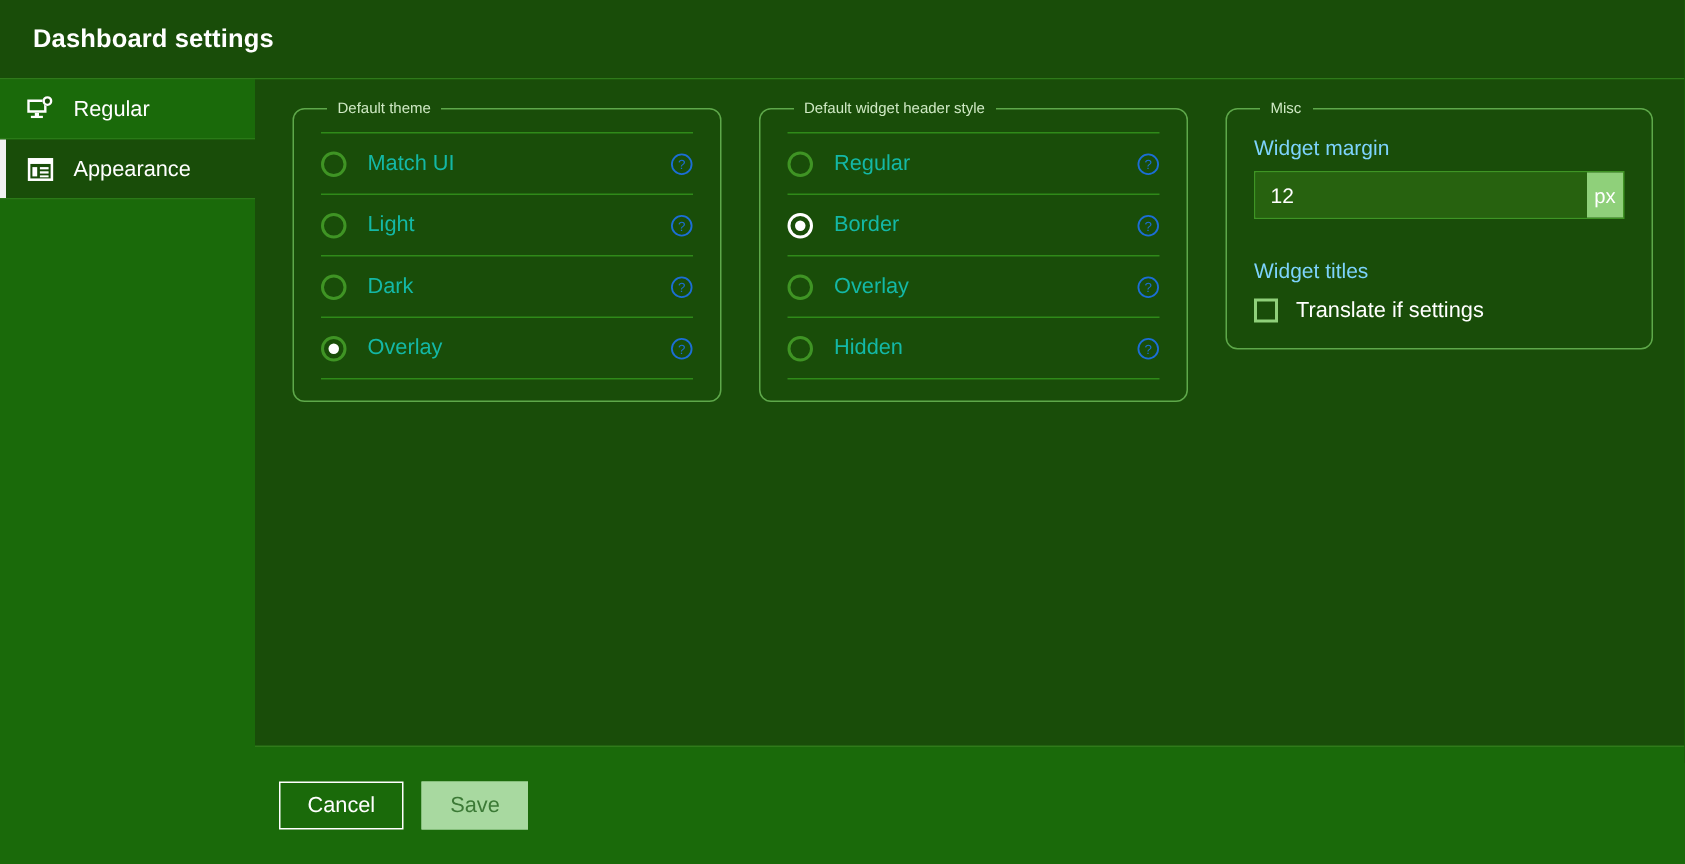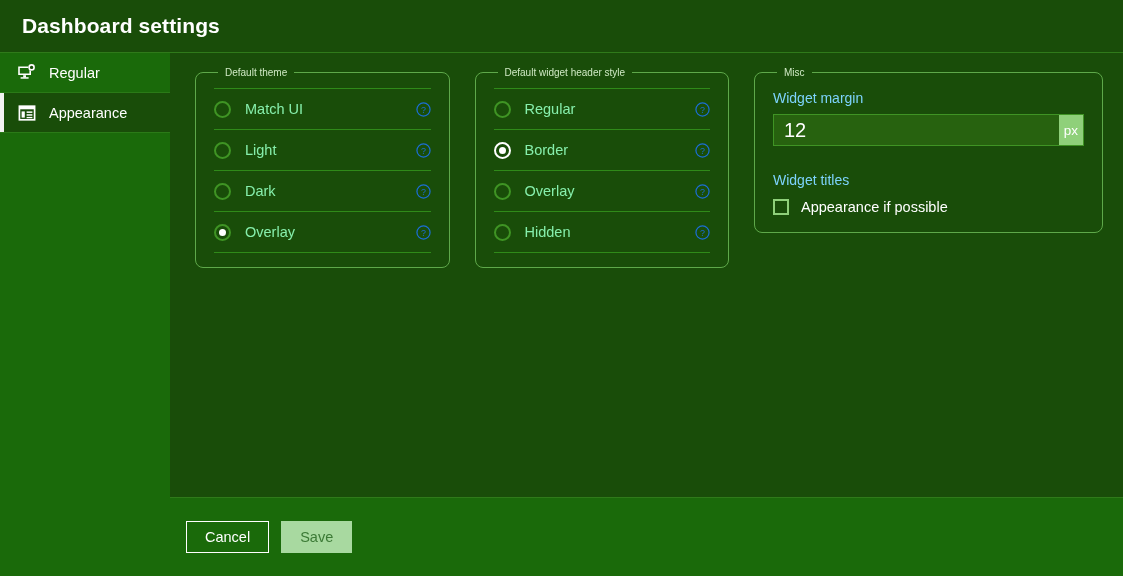--- a/index.html
+++ b/index.html
@@ -29,21 +29,21 @@
     min-height: 53px;
     background: #194d09;
     border-bottom: 1px solid #2f7a1a;
     display: flex;
     align-items: center;
     padding: 0 22px;
     box-sizing: border-box;
   }
   .header-title {
     color: #ffffff;
-    font-size: 21px;
+    font-size: 17px;
     font-weight: bold;
     letter-spacing: .1px;
   }
 
   
   .body-row {
     flex: 1;
     display: flex;
     min-height: 0;
   }
@@ -150,21 +150,21 @@
     content: "";
     width: 7px;
     height: 7px;
     border-radius: 50%;
     background: #ffffff;
   }
   .radio.focus {
     border-color: #ffffff;
   }
   .radio-label {
-    color: #86efac;
+    color: #14b8a6;
     font-size: 14.5px;
     flex: 1;
   }
   .help-icon {
     width: 15px;
     height: 15px;
     flex: none;
     cursor: pointer;
     display: block;
   }
@@ -184,21 +184,21 @@
     border: 1px solid #3f9424;
     box-sizing: border-box;
   }
   .input-field {
     flex: 1;
     background: #27620f;
     border: none;
     outline: none;
     color: #ffffff;
     font-family: "Liberation Sans", sans-serif;
-    font-size: 20px;
+    font-size: 14px;
     padding: 0 10px;
     min-width: 0;
   }
   .input-suffix {
     width: 24px;
     background: #8fd07a;
     color: #ffffff;
     font-size: 13.5px;
     display: flex;
     align-items: center;
@@ -391,21 +391,21 @@
 
           <div class="input-row">
             <input class="input-field" type="text" value="12" style="">
             <span class="input-suffix">px</span>
           </div>
 
           <div class="misc-label second">Widget titles</div>
 
           <div class="check-row">
             <span class="checkbox"></span>
-            <span class="check-label">Appearance if possible</span>
+            <span class="check-label">Translate if settings</span>
           </div>
         </fieldset>
 
       </div>
 
       <div class="footer">
         <button class="btn btn-cancel">Cancel</button>
         <button class="btn btn-save">Save</button>
       </div>
 

